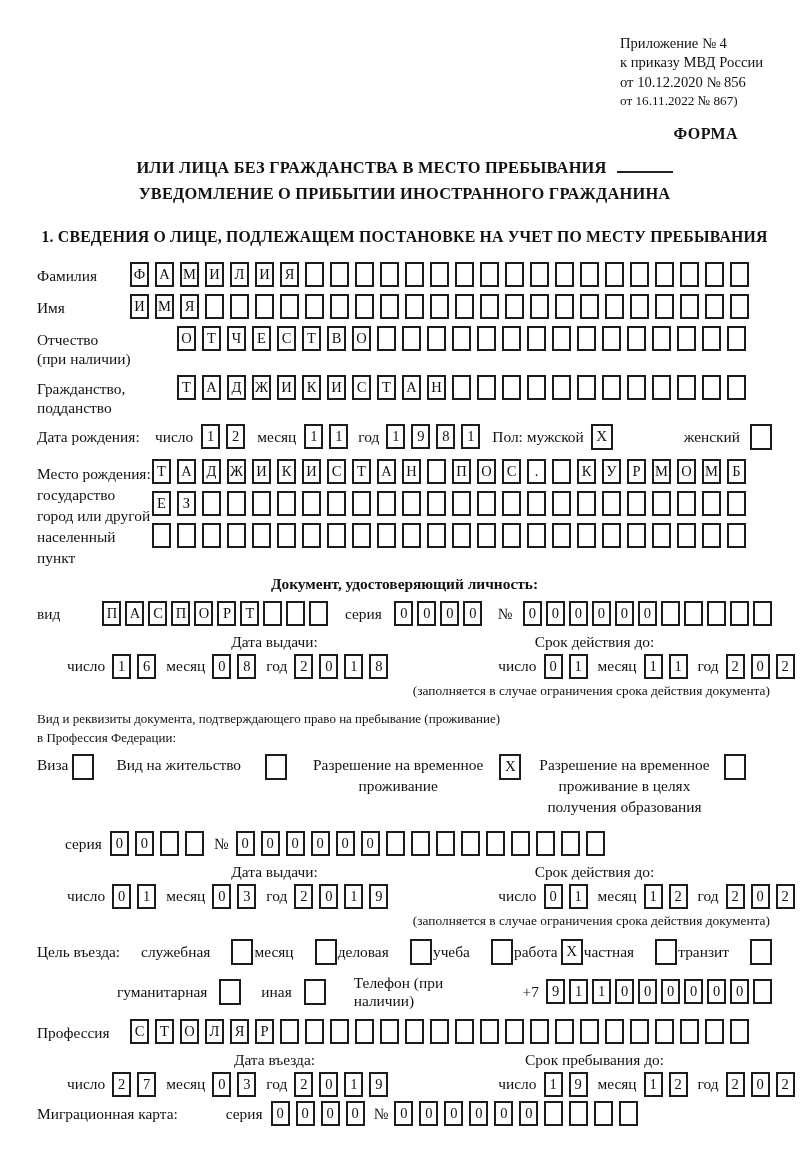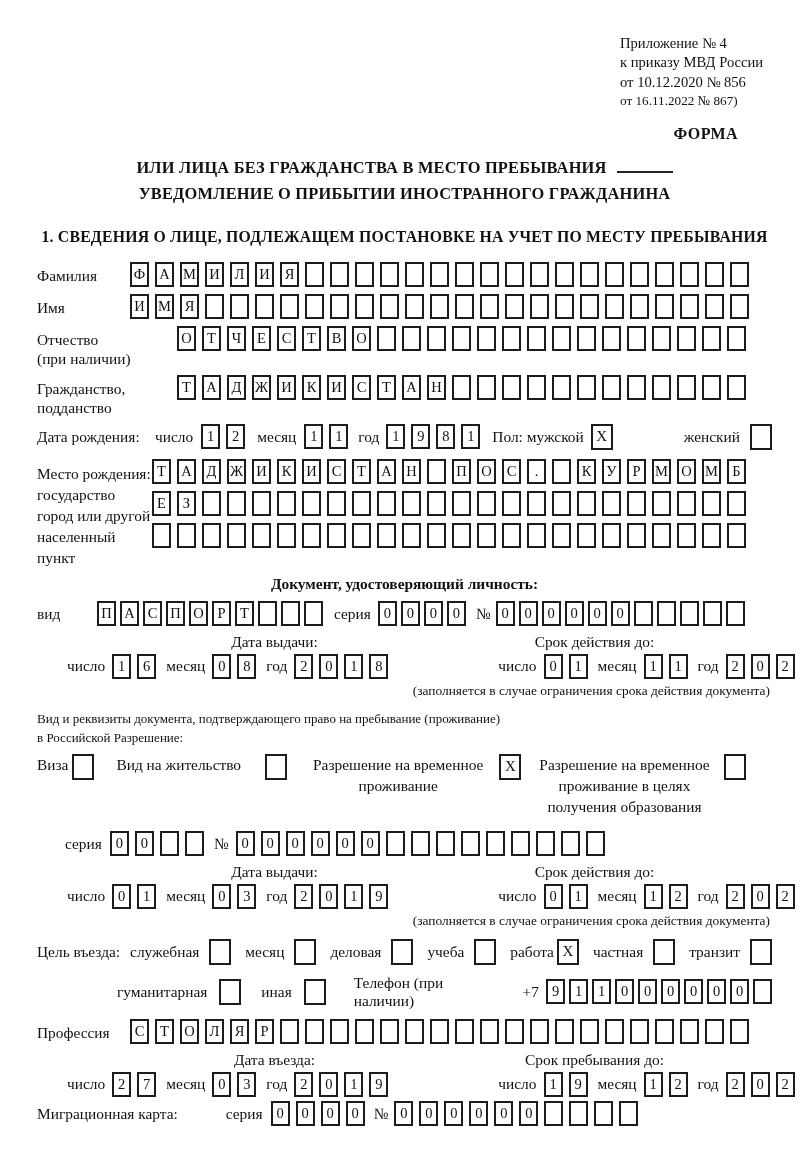--- a/index.html
+++ b/index.html
@@ -32,21 +32,21 @@
   .dg-right{padding-left:100px;}
   .dgroup .dl{font-size:15.4px;margin-right:7px;}
   .dgroup .cells{margin-right:10px;}
   .note-right{text-align:right;font-size:13.4px;margin:0 2px 10px 0;}
   
   .permits{display:flex;align-items:flex-start;margin:6px 0 14px 0;}
   .plabel{font-size:15.4px;line-height:21px;text-align:center;flex:none;}
   .permits .cbox{margin-left:9px;margin-right:14px;}
   
   .purpose1{display:flex;justify-content:space-between;align-items:center;margin-bottom:9px;}
-  .pair{display:flex;align-items:center;gap:10px;}
+  .pair{display:flex;align-items:center;gap:21px;}
   .pair .plbl{font-size:15.4px;}
   .purpose2{display:flex;align-items:center;margin-bottom:9px;padding-left:80px;}
   .purpose2 .gap20{margin-left:20px;} .purpose2 .gap28{margin-left:28px;} .purpose2 .gap12{margin-left:12px;} .purpose2 .gap7{margin-left:7px;}
   .textline{font-size:13px;line-height:1.5;}
   .mig-row{display:flex;align-items:center;margin-bottom:8px;}
   .ml-auto{margin-left:auto;}
 </style>
 </head>
 <body>
 
@@ -303,21 +303,21 @@
           <span class="cell"></span>
           <span class="cell"></span>
           <span class="cell"></span>
           <span class="cell"></span>
         </span>
     </span>
   </div>
 
   <div class="center-bold">Документ, удостоверяющий личность:</div>
 
-  <div class="frow" style="align-items:center;">
+  <div class="frow" style="align-items:center;justify-content:space-between;">
     <span class="flabel" style="width:60px;padding-top:0;">вид</span>
     <span class="cells tight">
         <span class="cell">П</span>
         <span class="cell">А</span>
         <span class="cell">С</span>
         <span class="cell">П</span>
         <span class="cell">О</span>
         <span class="cell">Р</span>
         <span class="cell">Т</span>
         <span class="cell"></span>
@@ -386,21 +386,21 @@
       <span class="cells">
           <span class="cell">2</span>
           <span class="cell">0</span>
           <span class="cell">2</span>
         </span>
     </span>
   </div>
   <div class="note-right">(заполняется в случае ограничения срока действия документа)</div>
 
   <div class="textline">Вид и реквизиты документа, подтверждающего право на пребывание (проживание)</div>
-  <div class="textline" style="margin-bottom:6px;">в Российской Разрешение:</div>
+  <div class="textline" style="margin-bottom:6px;">в Профессия Федерации:</div>
 
   <div class="permits">
     <span class="plabel">Виза</span>
     <span class="cbox" style="margin-left:4px;margin-right:22px;"></span>
     <span class="plabel">Вид на жительство</span>
     <span class="cbox" style="margin-left:24px;margin-right:26px;"></span>
     <span class="plabel">
       <span style="display:block">Разрешение на временное</span>
       <span style="display:block">проживание</span>
     </span>

